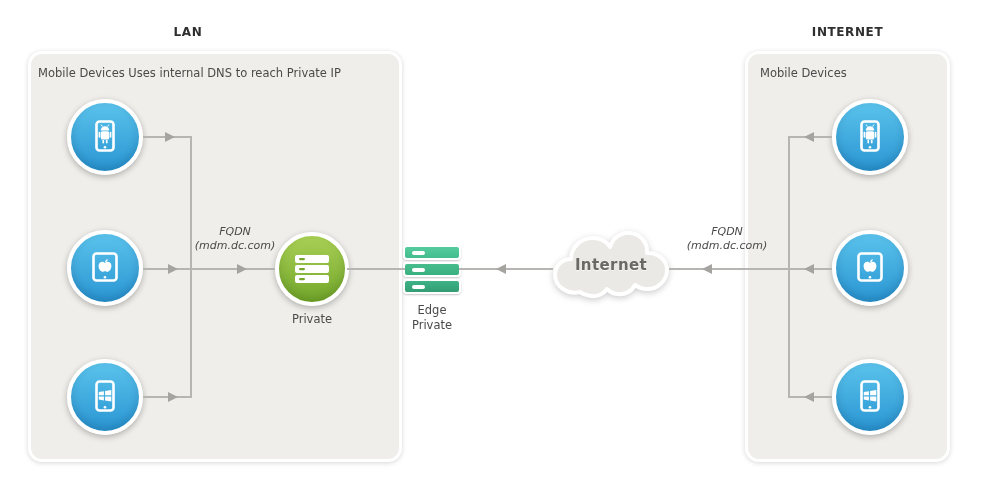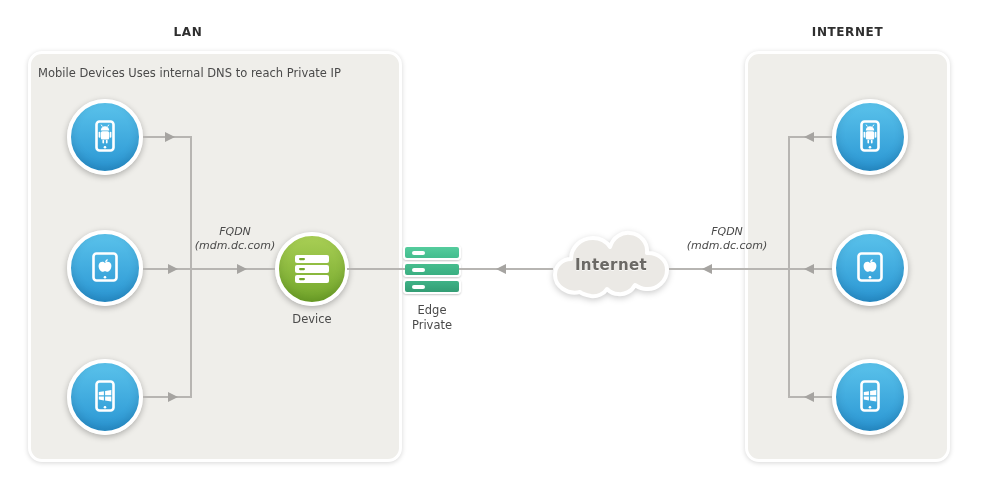--- a/index.html
+++ b/index.html
@@ -189,21 +189,21 @@
         <rect x="6" y="18" width="34" height="8" rx="2"></rect>
         <rect x="6" y="28" width="34" height="8" rx="2"></rect>
       </g>
       <g fill="#74a72b">
         <rect x="10" y="11" width="6" height="2.2" rx="1.1"></rect>
         <rect x="10" y="21" width="6" height="2.2" rx="1.1"></rect>
         <rect x="10" y="31" width="6" height="2.2" rx="1.1"></rect>
       </g>
     </svg>
   </div>
-  <div class="node-label" style="left:272px; top:312px; width:80px;">Device</div>
+  <div class="node-label" style="left:272px; top:312px; width:80px;">Private</div>
 
   <div class="edge-stack" style="left:403px; top:245px;">
     <div class="edge-bar edge-bar-1">
         <span class="dash"></span>
       </div>
     <div class="edge-bar edge-bar-2">
         <span class="dash"></span>
       </div>
     <div class="edge-bar edge-bar-3">
         <span class="dash"></span>
@@ -228,20 +228,21 @@
                C 54 66 47 69 41 68
                C 36 67 32 66 30 64 Z" fill="#ebe9e5" stroke="#ffffff" stroke-width="4" stroke-linejoin="round"></path>
     </svg>
   </div>
   <div class="cloud-label" style="left:550px; top:256px; width:122px;">Internet</div>
 
   <div class="zone-title" style="left:745px; top:25px; width:205px;">INTERNET</div>
 
   <div class="panel" style="left:745px; top:51px; width:205px; height:411px;"></div>
 
+  <div class="panel-note" style="left:760px; top:66px; width:200px;">Mobile Devices</div>
 
   <div class="fqdn" style="left:682px; top:225px;">
     <div>FQDN</div>
     <div>(mdm.dc.com)</div>
   </div>
 
   <div class="node-circle blue-node" style="left:832px; top:99px;">
     <svg width="44" height="44" viewBox="0 0 44 44">
       <rect x="13.5" y="6.5" width="17" height="29" rx="3" fill="none" stroke="#fff" stroke-width="2.6"></rect>
       <path d="M19.4,11.6 l-1.3,-2 M24.6,11.6 l1.3,-2" stroke="#fff" stroke-width="1" fill="none"></path>

